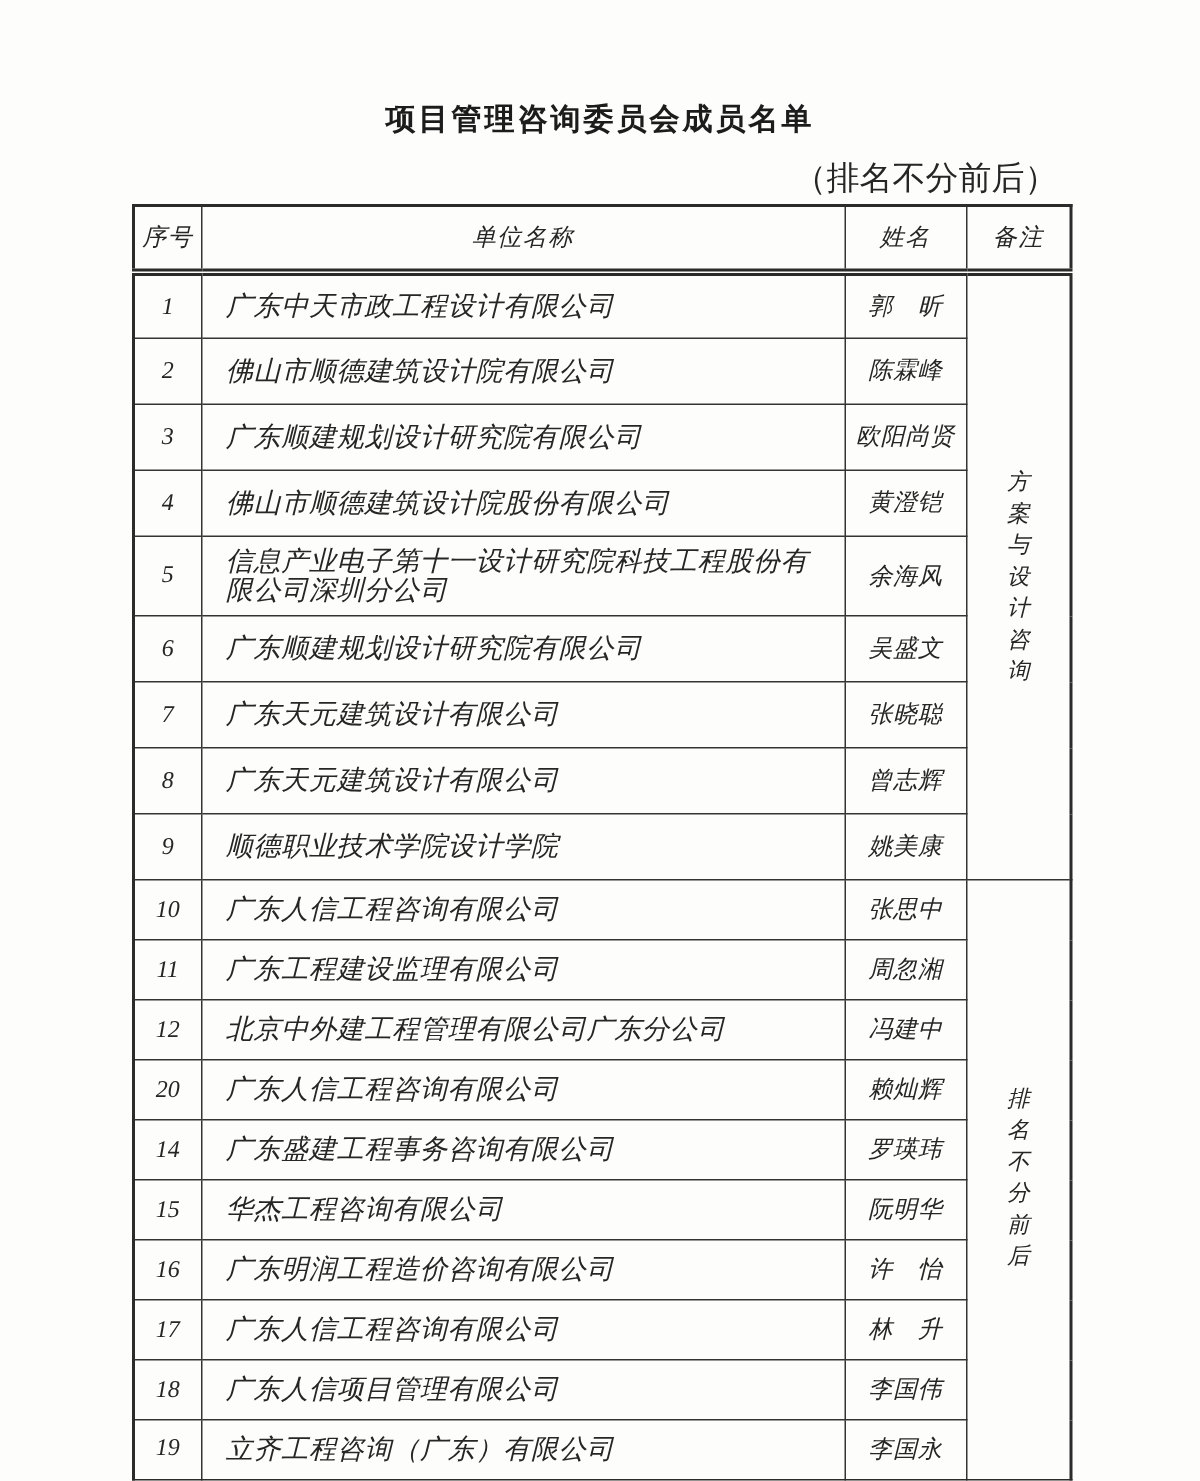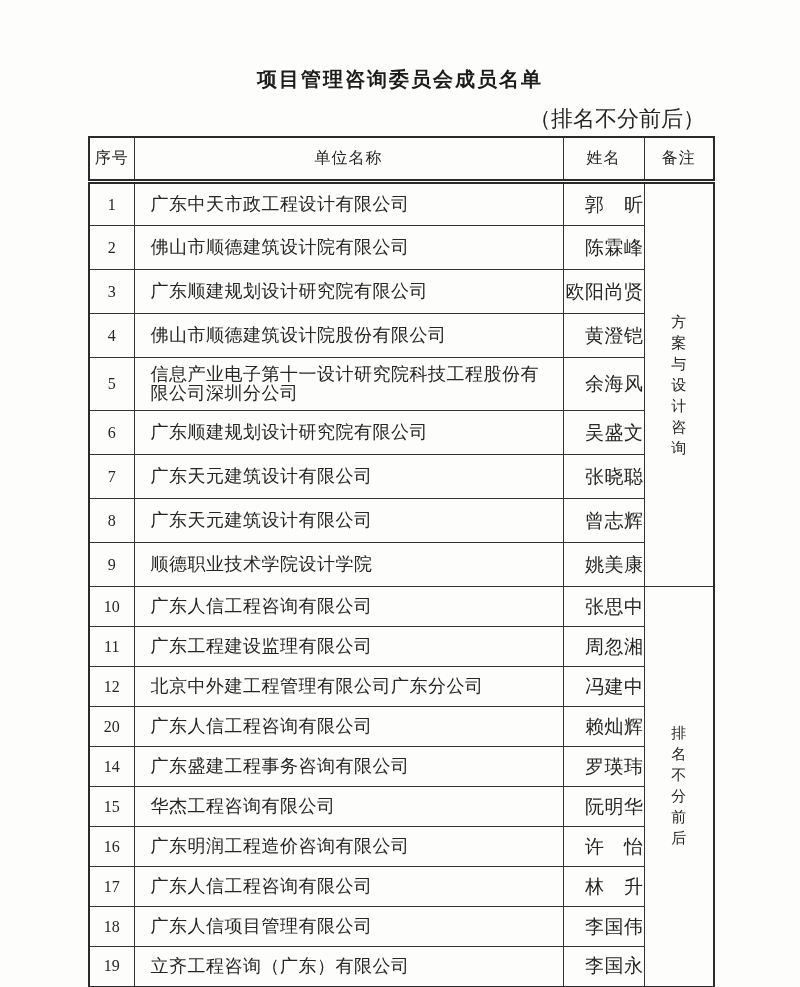--- a/index.html
+++ b/index.html
@@ -16,40 +16,40 @@
     position:absolute;top:66px;left:0;width:100%;
     text-align:center;
     font-family:"Liberation Sans","DejaVu Sans",sans-serif;
     font-weight:700;font-size:20px;letter-spacing:2px;
     color:#1c1c1c;
   }
   .doc-subtitle{
     position:absolute;top:104px;left:88px;width:617px;
     text-align:right;font-size:22px;color:#262626;
   }
-  .table-wrap{position:absolute;left:88px;top:136px;width:625px;}
+  .table-wrap{position:absolute;left:88px;top:136px;width:625px;font-style:italic;}
   table{
     border-collapse:collapse;width:625px;table-layout:fixed;
     border:2px solid #2b2b2b;
   }
   th,td{border:1px solid #343434;padding:0;}
   thead th{
     height:41px;font-weight:400;font-size:16px;text-align:center;
     border-bottom:5px double #2b2b2b;
     letter-spacing:1px;
   }
   tr.rA{height:44px;}
   tr.rB{height:53px;}
   tr.rC{height:40px;}
   td.num{text-align:center;font-size:16px;}
   td.company{
     text-align:left;font-size:18px;letter-spacing:0.5px;
     padding:2px 8px 2px 16px;line-height:19px;
   }
-  td.pname{text-align:right;font-size:19px;letter-spacing:0.5px;}
+  td.pname{text-align:center;font-size:16px;letter-spacing:0.5px;}
   td.remark{vertical-align:middle;text-align:center;}
   .vtext{
     width:17px;margin:0 auto;
     font-size:15px;line-height:21px;
     word-break:break-all;text-align:center;
   }
 </style>
 </head>
 <body>
 

